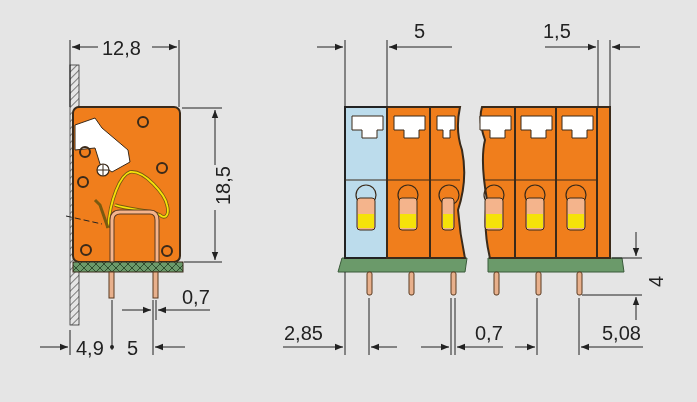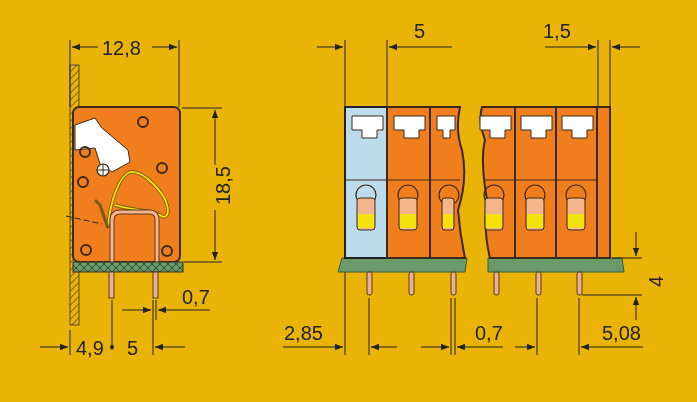--- a/index.html
+++ b/index.html
@@ -1,16 +1,16 @@
 <!DOCTYPE html>
 <html><head>
 <meta charset="utf-8">
 <style>
   html,body{margin:0;padding:0;background:#ffffff;}
-  #stage{position:relative;width:697px;height:402px;overflow:hidden;background:#eab308;}
+  #stage{position:relative;width:697px;height:402px;overflow:hidden;background:#e5e5e5;}
   svg{position:absolute;left:0;top:0;}
   .dim{font-family:"Liberation Sans",sans-serif;font-size:20px;fill:#222;}
 </style>
 </head>
 <body>
 
 <div id="stage">
 <svg width="697" height="402" viewBox="0 0 697 402">
   <defs>
     <pattern id="hatch" width="5" height="5" patternUnits="userSpaceOnUse" patternTransform="rotate(45)">

